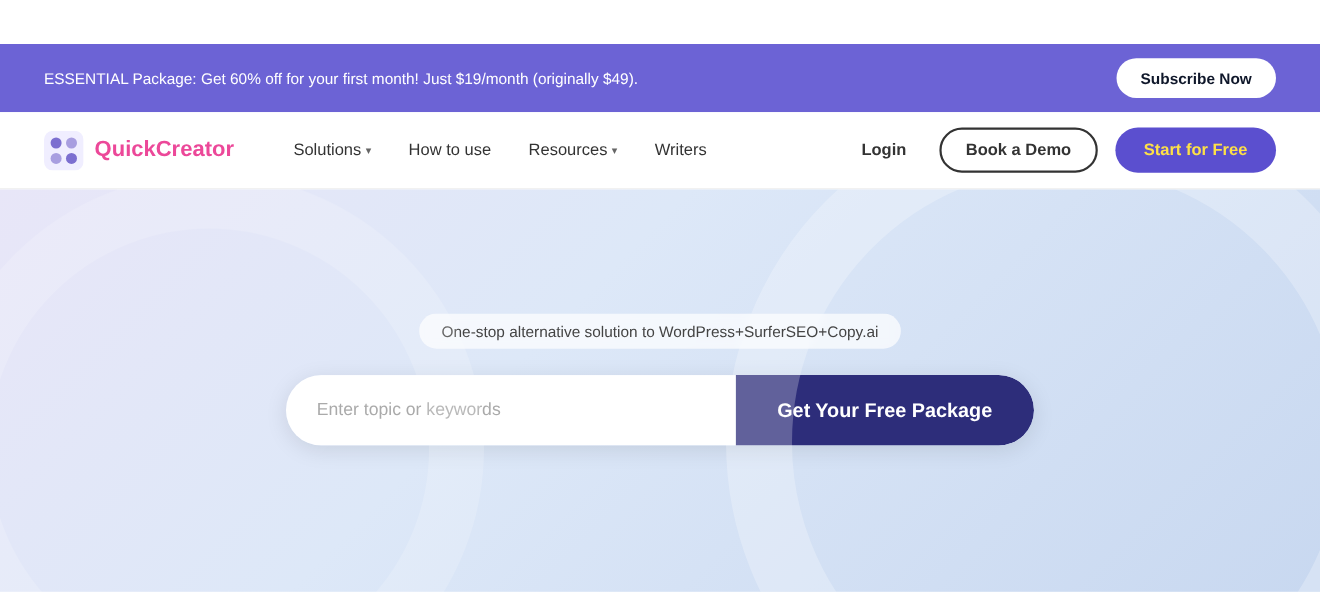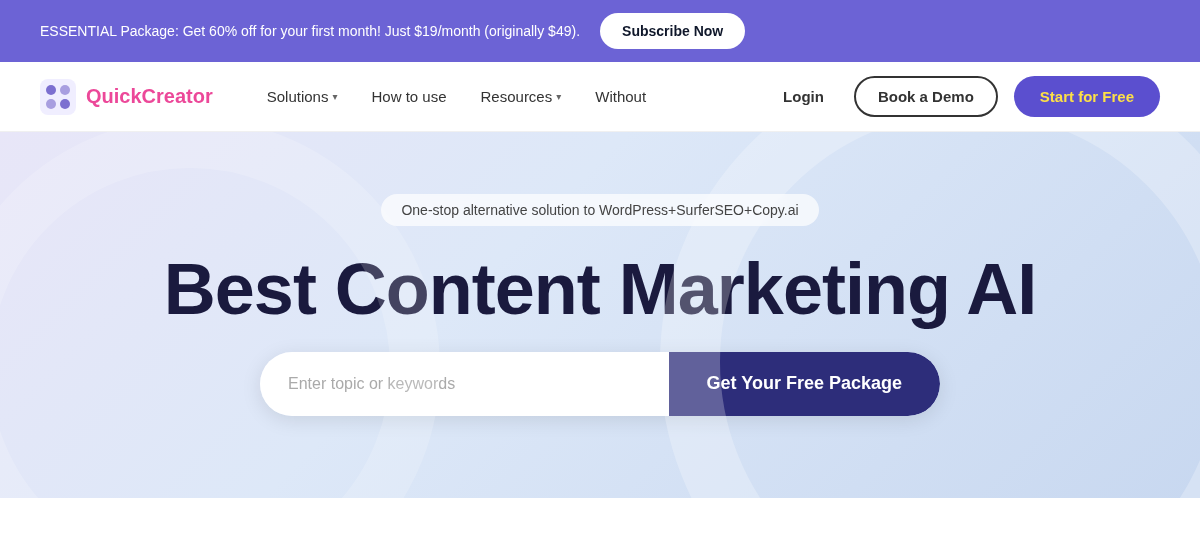--- a/index.html
+++ b/index.html
@@ -4,24 +4,25 @@
   <style>
     * { margin: 0; padding: 0; box-sizing: border-box; }
     body { font-family: -apple-system, BlinkMacSystemFont, 'Segoe UI', sans-serif; width: 1200px; height: 546px; overflow: hidden; }
 
     
     .banner {
       background: #6c63d5;
       color: white;
       display: flex;
       align-items: center;
-      justify-content: flex-start;
+      justify-content: space-between;
       gap: 20px;
       padding: 0 40px;
       height: 62px;
+      margin-top: 40px;
     }
     .banner-text {
       font-size: 14px;
       font-weight: 400;
     }
     .banner-btn {
       background: white;
       color: #0f172a;
       border: none;
       border-radius: 25px;
@@ -232,31 +233,30 @@
       <span class="chevron">▾</span>
     </div>
     <div class="nav-item">
       <span>How to use</span>
     </div>
     <div class="nav-item">
       <span>Resources</span>
       <span class="chevron">▾</span>
     </div>
     <div class="nav-item">
-      <span>Without</span>
+      <span>Writers</span>
     </div>
   </div>
 
   <div class="nav-right">
     <span class="login-btn">Login</span>
     <button class="demo-btn">Book a Demo</button>
     <button class="start-btn">Start for Free</button>
   </div>
 </nav>
 
 <section class="hero">
   <div class="hero-tag">One-stop alternative solution to WordPress+SurferSEO+Copy.ai</div>
-  <h1 class="hero-title">Best Content Marketing AI</h1>
   <div class="hero-input-row">
     <input class="hero-input" type="text" placeholder="Enter topic or keywords" style="">
     <button class="hero-cta-btn">Get Your Free Package</button>
   </div>
 </section>
 
 </body></html>

